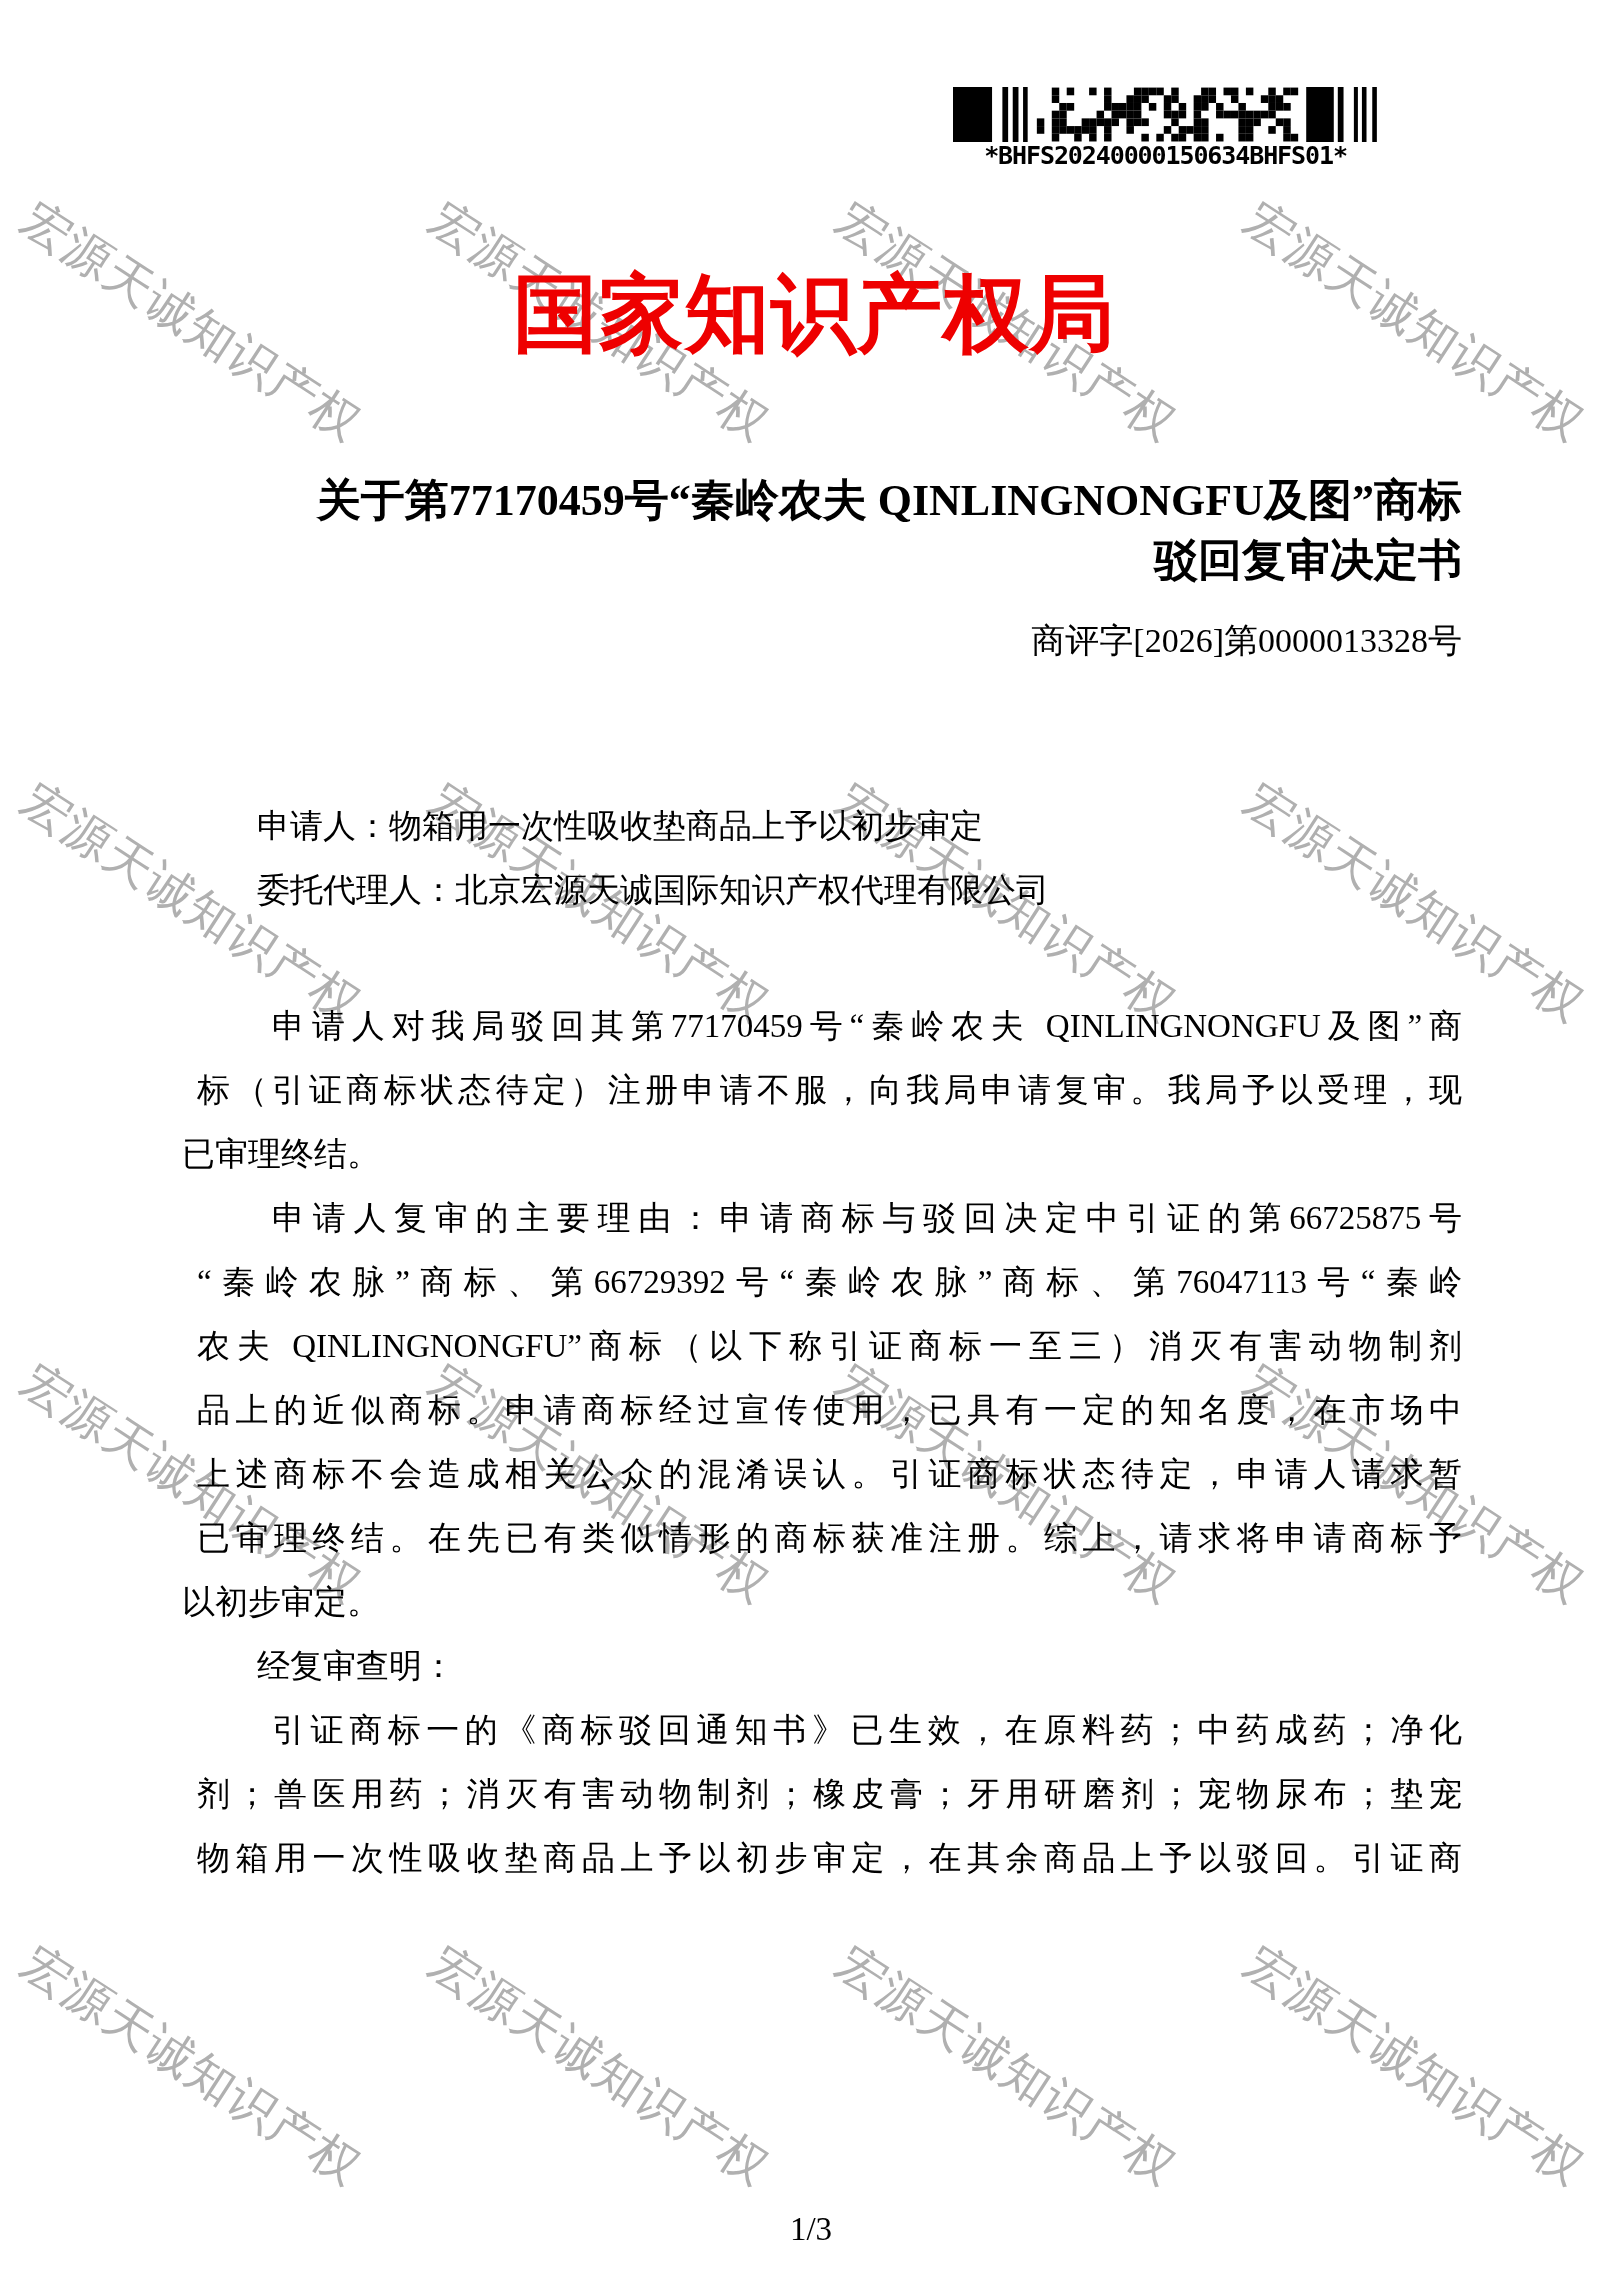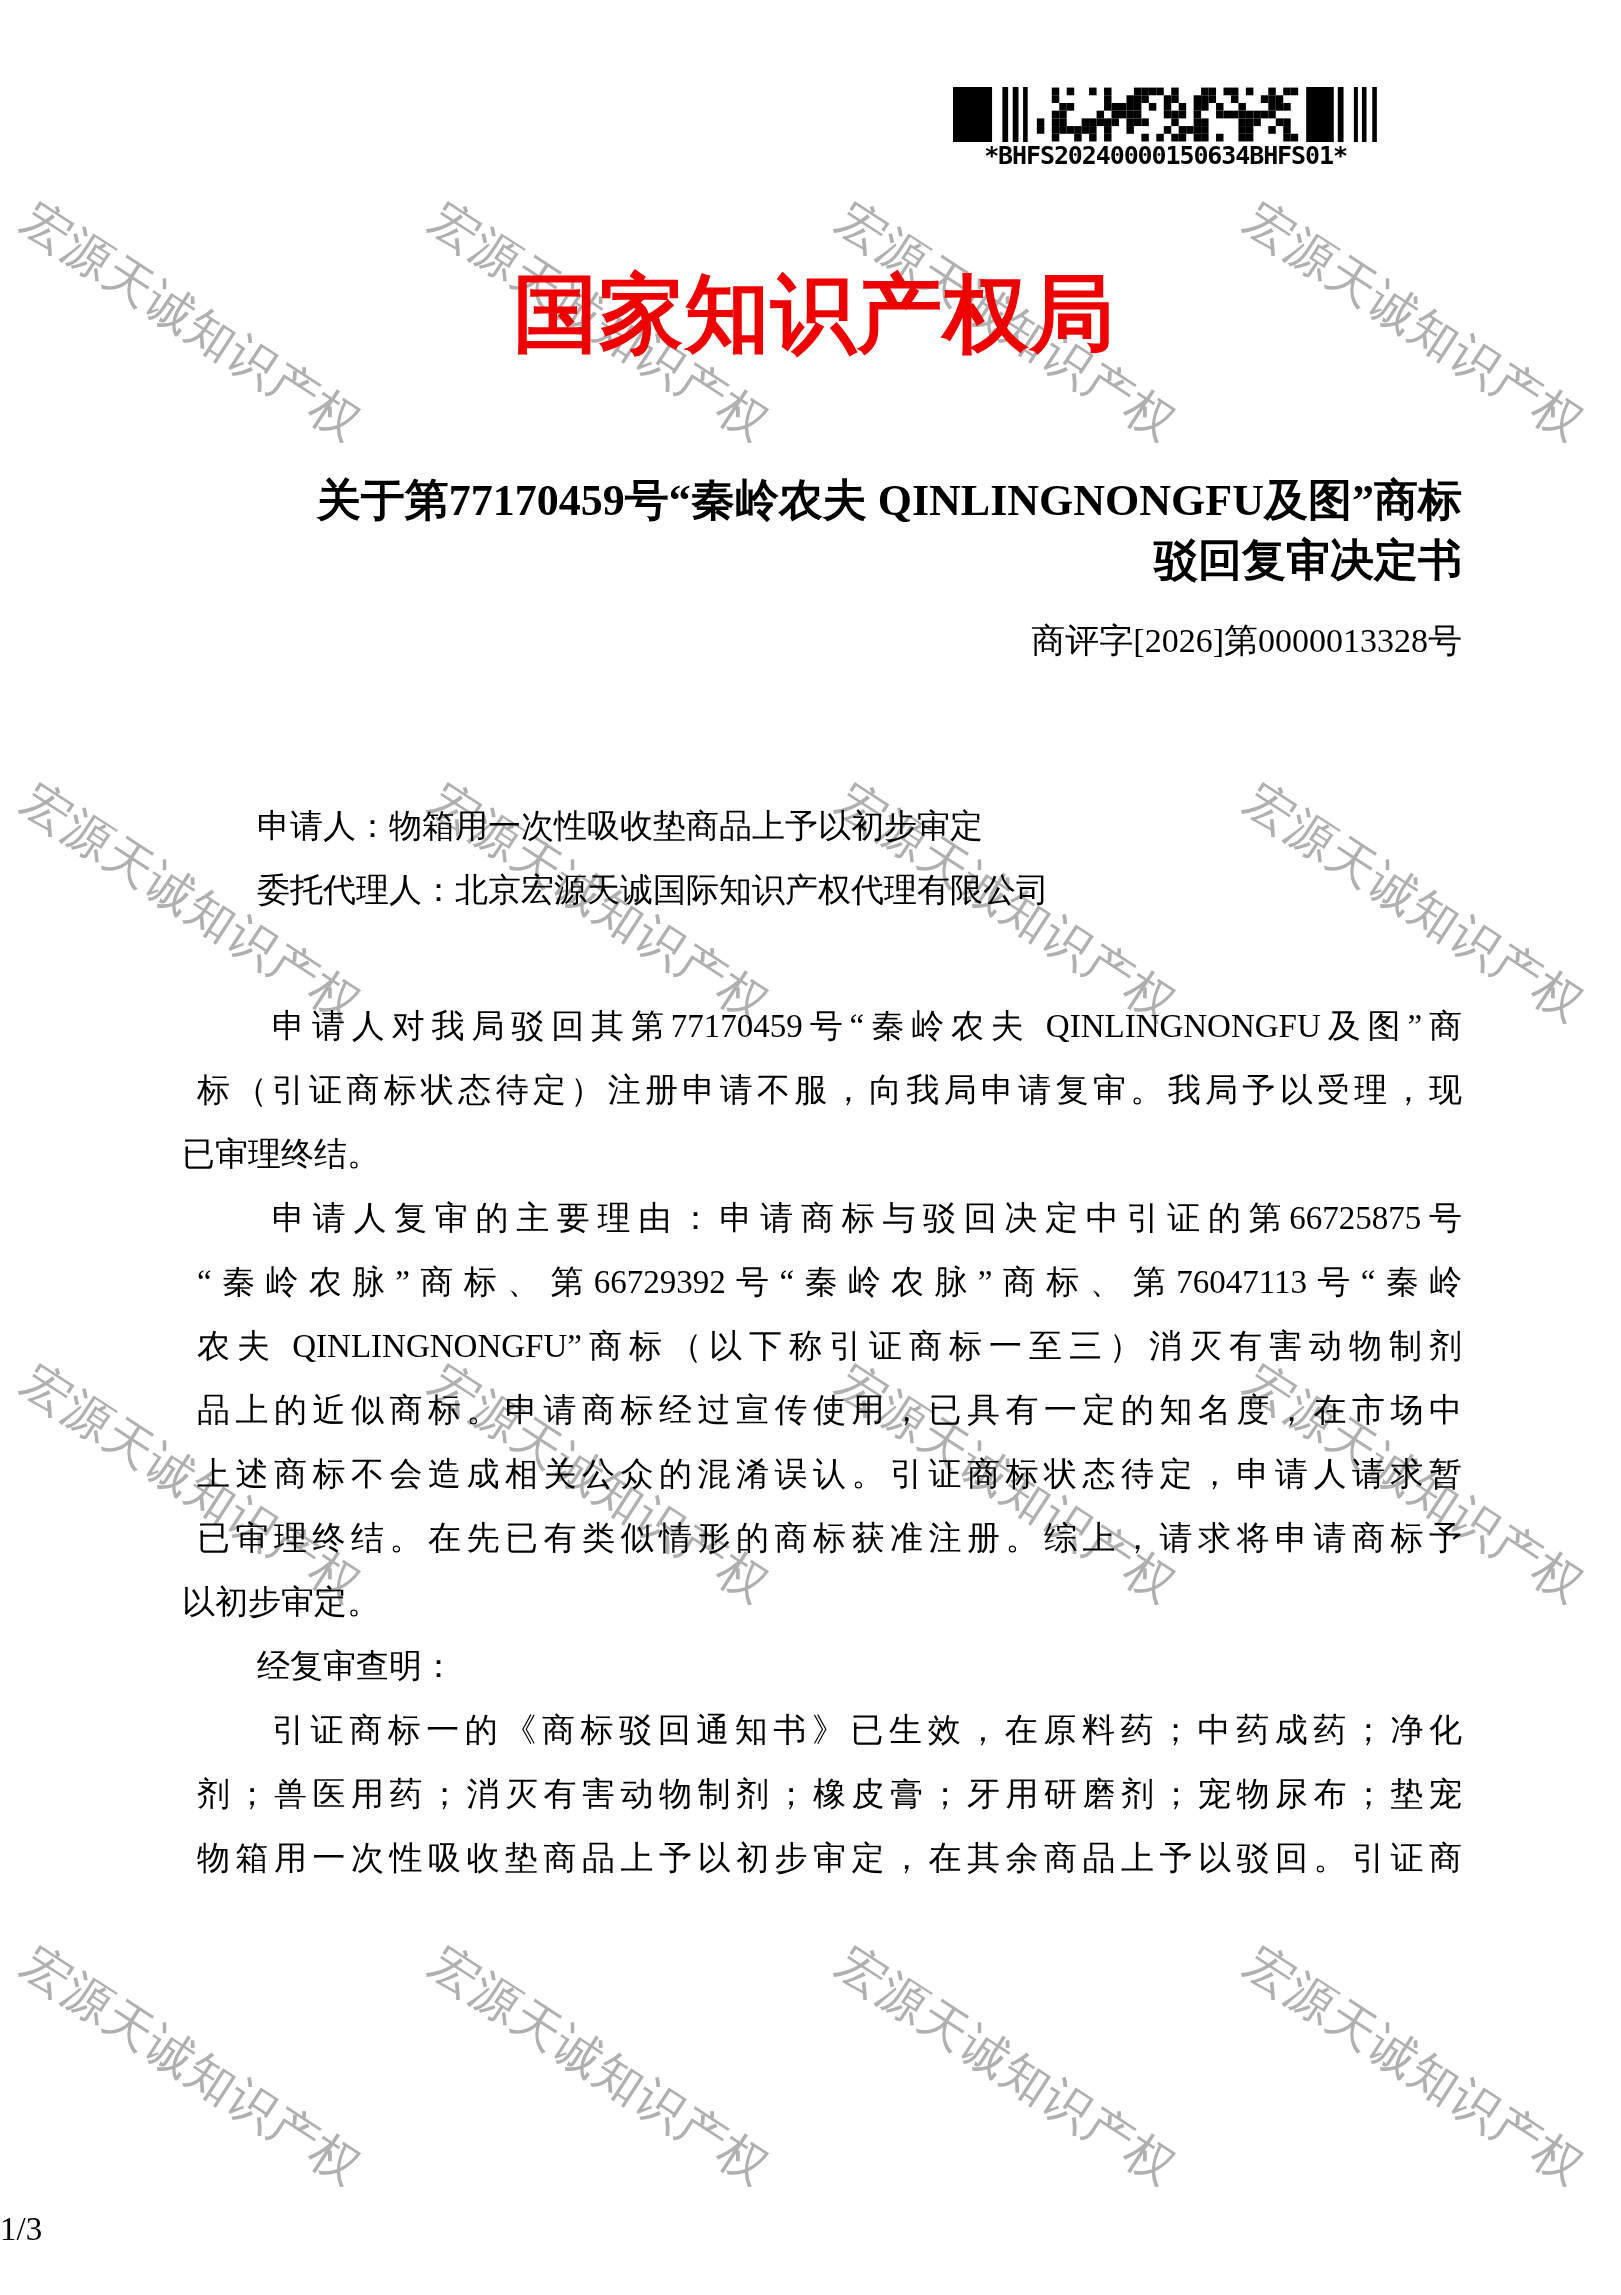--- a/index.html
+++ b/index.html
@@ -30,21 +30,21 @@
     position:absolute;left:182px;top:471px;width:1280px;text-align:right;
     font-size:44px;font-weight:700;line-height:60px;
   }
   .ref-no{position:absolute;top:622px;right:160px;font-size:34px;line-height:38px;}
   .body-text{position:absolute;left:182px;top:794px;width:1280px;font-size:33px;}
   .line{height:64px;line-height:64px;}
   .line.justify{text-align:justify;text-align-last:justify;margin-left:15px;}
   .line.indent{text-indent:75px;}
   .spacer{height:72px;}
   .page-footer{
-    position:absolute;left:0;top:2211px;width:100%;font-size:33px;
+    position:absolute;left:0;top:2211px;width:100%;text-align:center;font-size:33px;
   }
 </style>
 </head>
 <body>
 
 <div class="page">
 
   <div class="watermark-layer">
       <span class="watermark" style="left: 44px; top: 188px; color: rgb(176, 176, 176);">宏源天诚知识产权</span>
       <span class="watermark" style="left: 452px; top: 188px; color: rgb(176, 176, 176);">宏源天诚知识产权</span>

